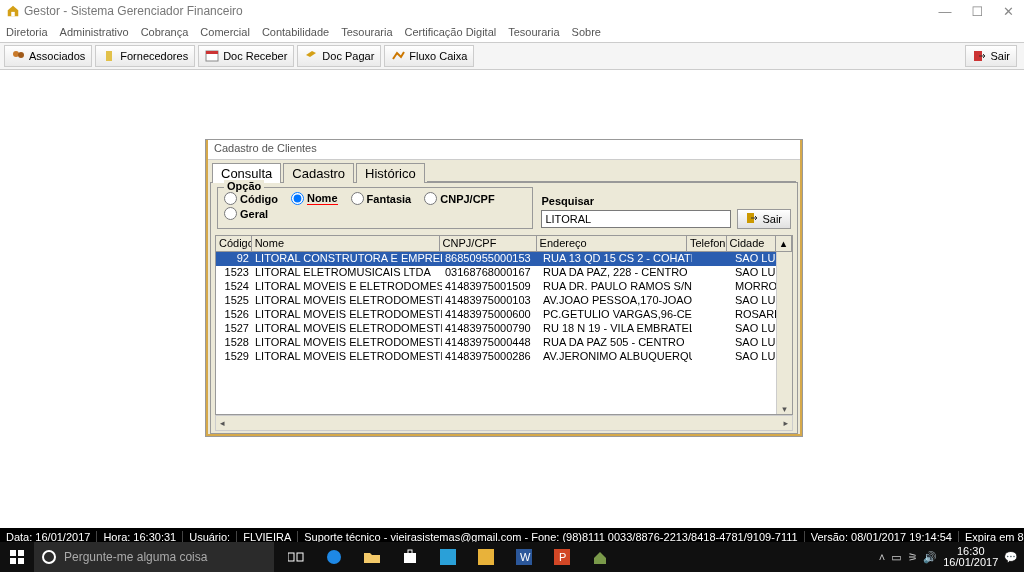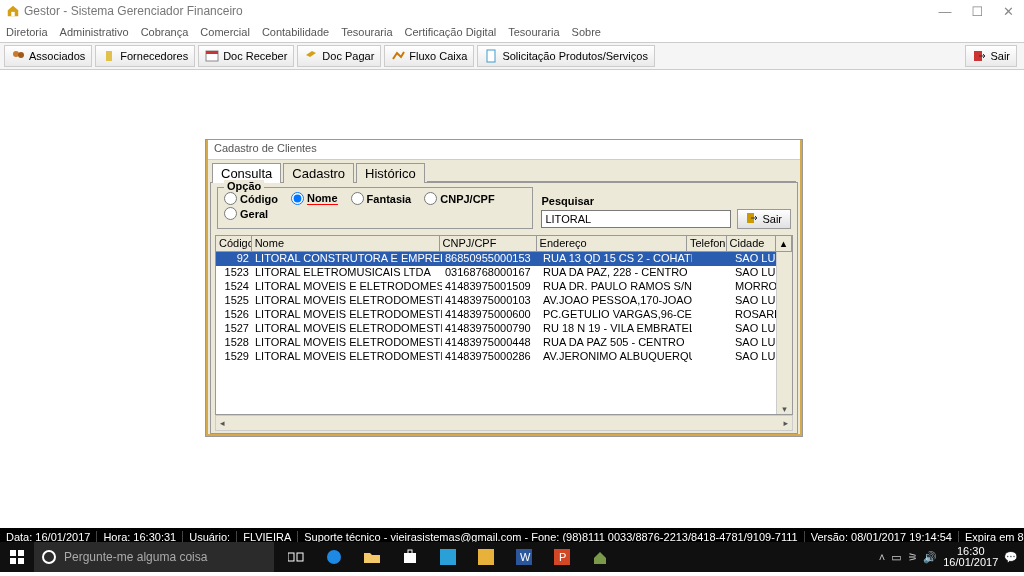--- a/index.html
+++ b/index.html
@@ -147,28 +147,20 @@
       </span>
       <span>Doc Pagar</span>
     </div>
   <div class="tbtn">
       <span class="ticon">
         <svg width="14" height="14">
           <path d="M2 10 L6 4 L10 8 L13 3" stroke="#c70" stroke-width="2" fill="none"></path>
         </svg>
       </span>
       <span>Fluxo Caixa</span>
-    </div>
-  <div class="tbtn">
-      <span class="ticon">
-        <svg width="14" height="14">
-          <rect x="3" y="1" width="8" height="12" fill="#fff" stroke="#49c"></rect>
-        </svg>
-      </span>
-      <span>Solicitação Produtos/Serviços</span>
     </div>
   <div class="spacer"></div>
   <div class="tbtn">
       <span class="ticon">
         <svg width="14" height="14">
           <rect x="2" y="2" width="8" height="10" fill="#c33"></rect>
           <path d="M7 7 L13 7 M11 5 L13 7 L11 9" stroke="#333" fill="none"></path>
         </svg>
       </span>
       <span>Sair</span>

